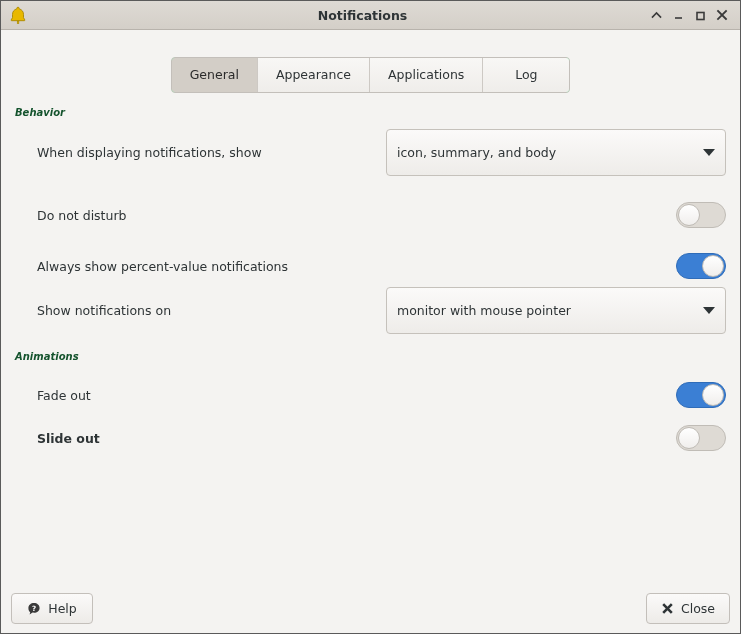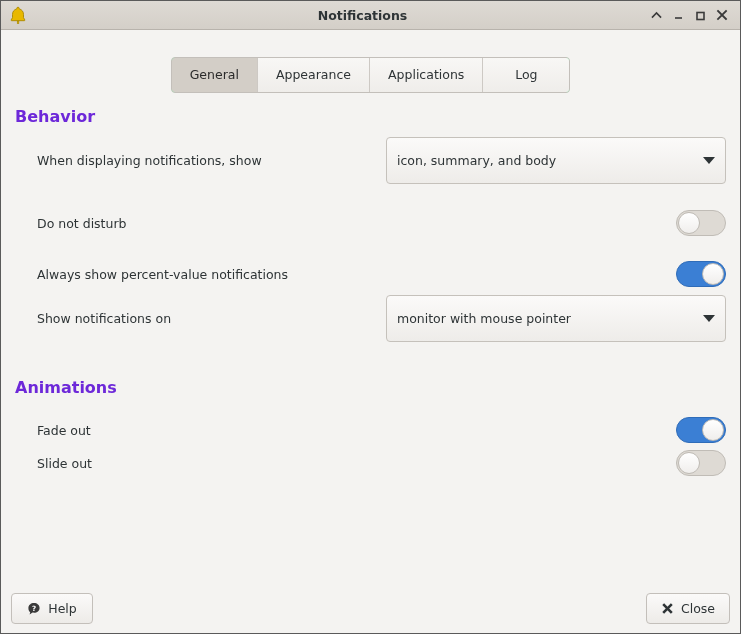--- a/index.html
+++ b/index.html
@@ -107,25 +107,26 @@
   }
 
   
   .content {
     flex: 1 1 auto;
     position: relative;
     padding: 0 14px;
   }
 
   .section-title {
-    font-size: 16px;
+    font-size: 10px;
     font-weight: bold;
-    color: #6d28d9;
+    color: #14532d;
     margin: 0;
     padding: 0;
+    font-style: italic;
   }
 
   .row {
     display: flex;
     align-items: center;
     min-height: 28px;
     gap: 7px;
   }
   .row-label {
     font-size: 12.5px;
@@ -309,32 +310,32 @@
     <div class="row" style="margin-top:7px;">
       <div class="row-label">Show notifications on</div>
       <div class="row-control">
         <div class="combo">
           <span class="combo-value">monitor with mouse pointer</span>
           <span class="combo-arrow"></span>
         </div>
       </div>
     </div>
 
-    <div style="margin-top:36px;" class="section-title">Animations</div>
+    <div style="margin-top:17px;" class="section-title">Animations</div>
 
     <div class="row" style="margin-top:19px;justify-content:space-between;">
       <div class="row-label">Fade out</div>
       <div class="row-control">
         <div class="switch on">
           <div class="knob"></div>
         </div>
       </div>
     </div>
 
-    <div class="row" style="margin-top:5px;">
+    <div class="row" style="margin-top:15px;font-weight:bold;">
       <div class="row-label">Slide out</div>
       <div class="row-control">
         <div class="switch">
           <div class="knob"></div>
         </div>
       </div>
     </div>
 
   </div>
 

